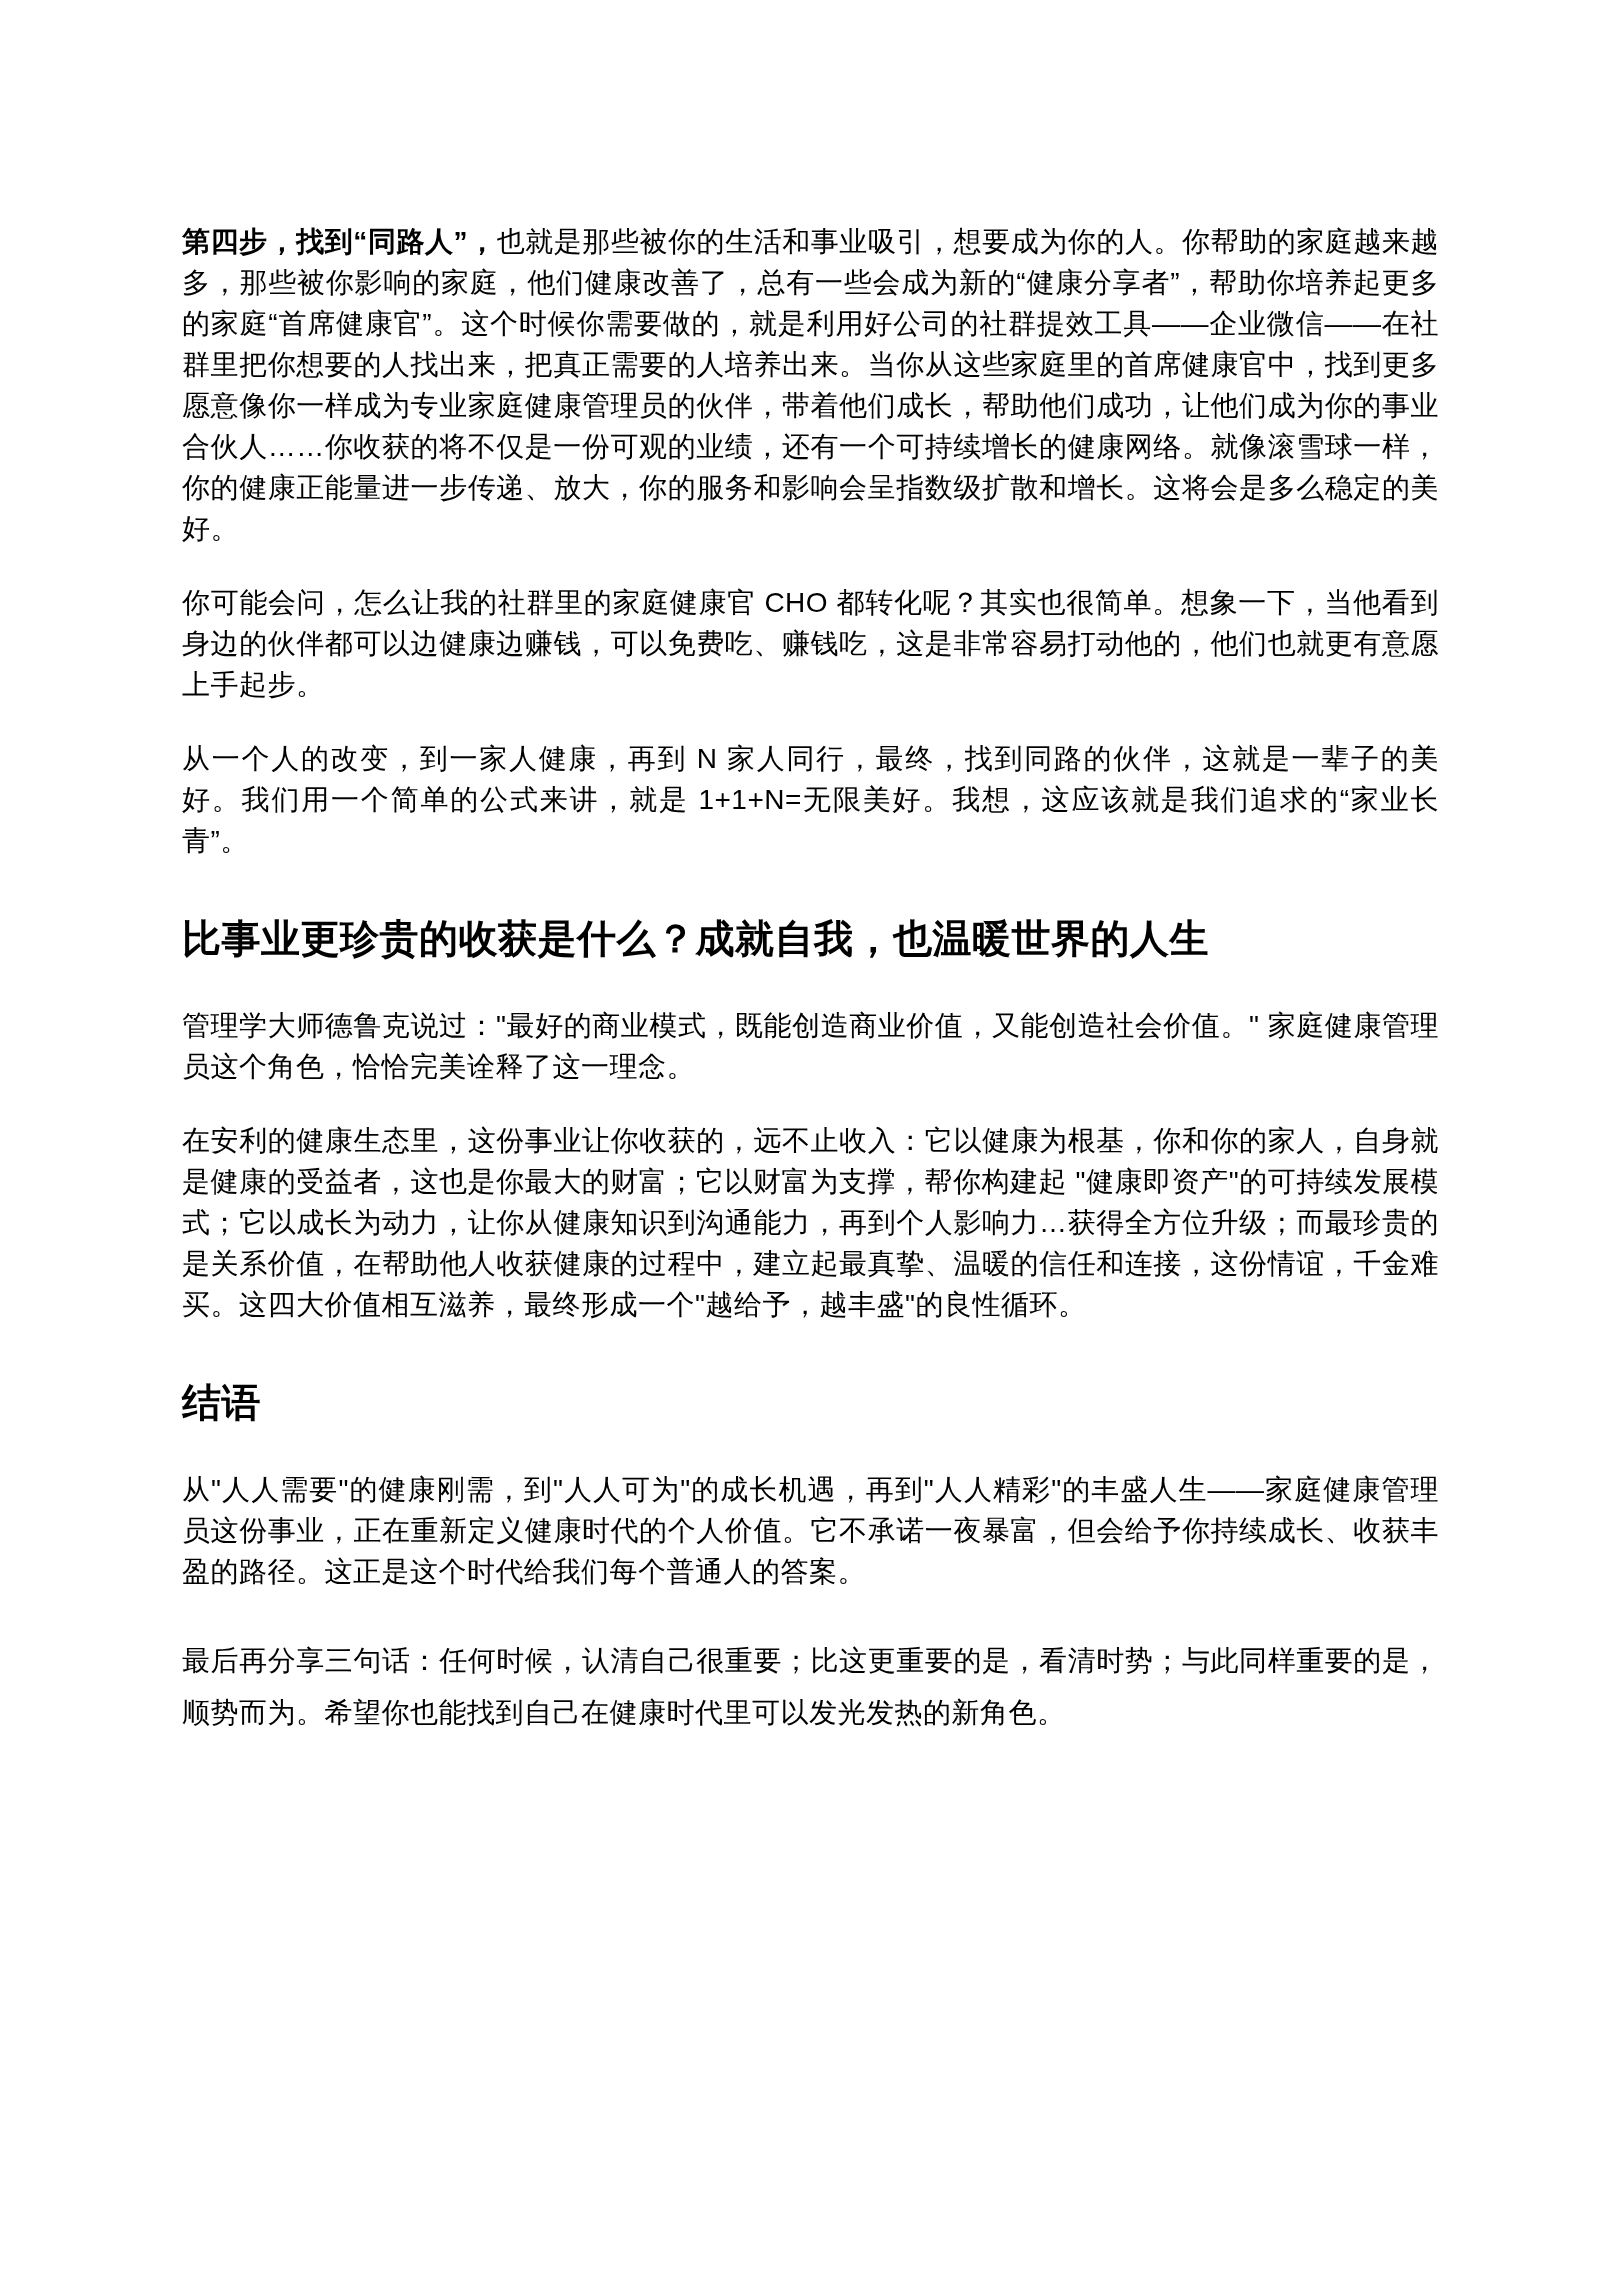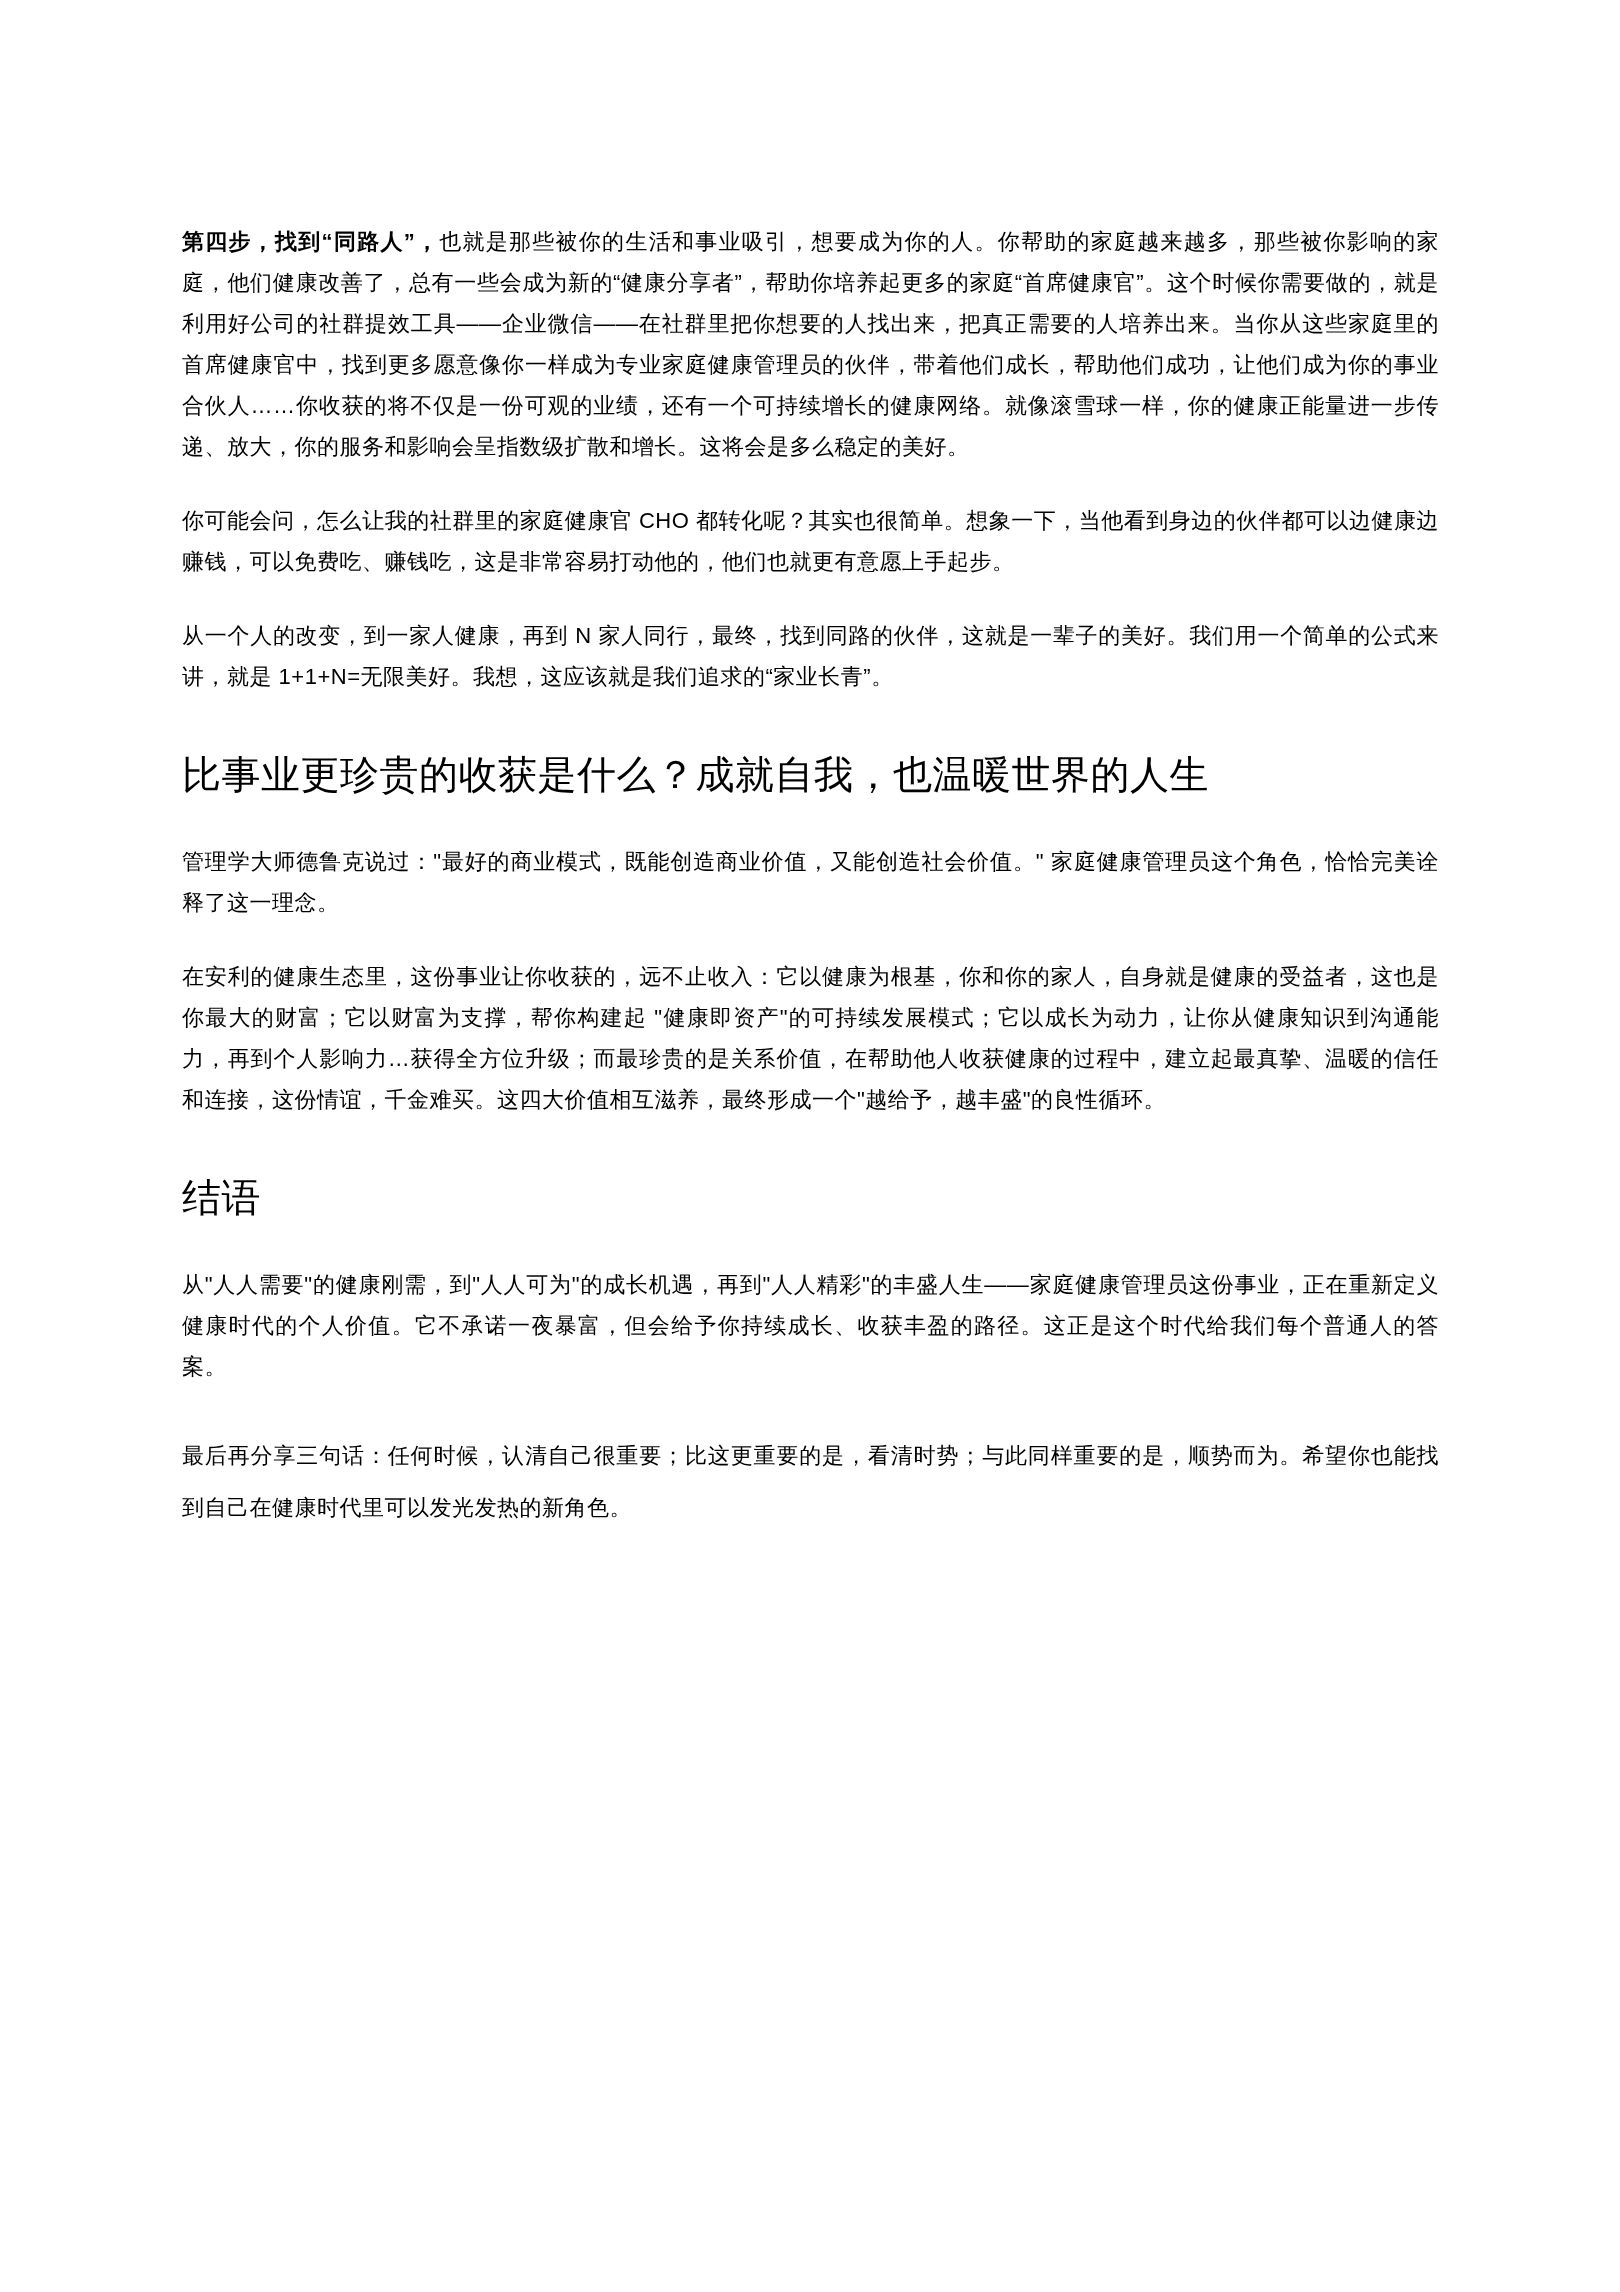--- a/index.html
+++ b/index.html
@@ -15,38 +15,38 @@
     color: #000000;
   }
   .page {
     box-sizing: border-box;
     width: 1620px;
     height: 2293px;
     padding: 221px 181px 0 182px;
     background: #ffffff;
   }
   .para {
-    font-size: 22px;
+    font-size: 28px;
     line-height: 41px;
     margin: 0 0 33px 0;
     text-align: justify;
     letter-spacing: 0.5px;
     word-break: break-all;
   }
   .para .lead {
     font-weight: bold;
   }
   .para.loose {
     margin-top: 43px;
     line-height: 52px;
   }
   h2.section-heading {
     font-size: 39px;
     line-height: 47px;
-    font-weight: normal;
+    font-weight: bold;
     margin: 54px 0 43px 0;
     letter-spacing: 0.5px;
   }
 </style>
 </head>
 <body>
 
 <div class="page">
 
   <p class="para"><strong class="lead">第四步，找到“同路人”，</strong><span>也就是那些被你的生活和事业吸引，想要成为你的人。你帮助的家庭越来越多，那些被你影响的家庭，他们健康改善了，总有一些会成为新的“健康分享者”，帮助你培养起更多的家庭“首席健康官”。这个时候你需要做的，就是利用好公司的社群提效工具——企业微信——在社群里把你想要的人找出来，把真正需要的人培养出来。当你从这些家庭里的首席健康官中，找到更多愿意像你一样成为专业家庭健康管理员的伙伴，带着他们成长，帮助他们成功，让他们成为你的事业合伙人……你收获的将不仅是一份可观的业绩，还有一个可持续增长的健康网络。就像滚雪球一样，你的健康正能量进一步传递、放大，你的服务和影响会呈指数级扩散和增长。这将会是多么稳定的美好。</span></p>

